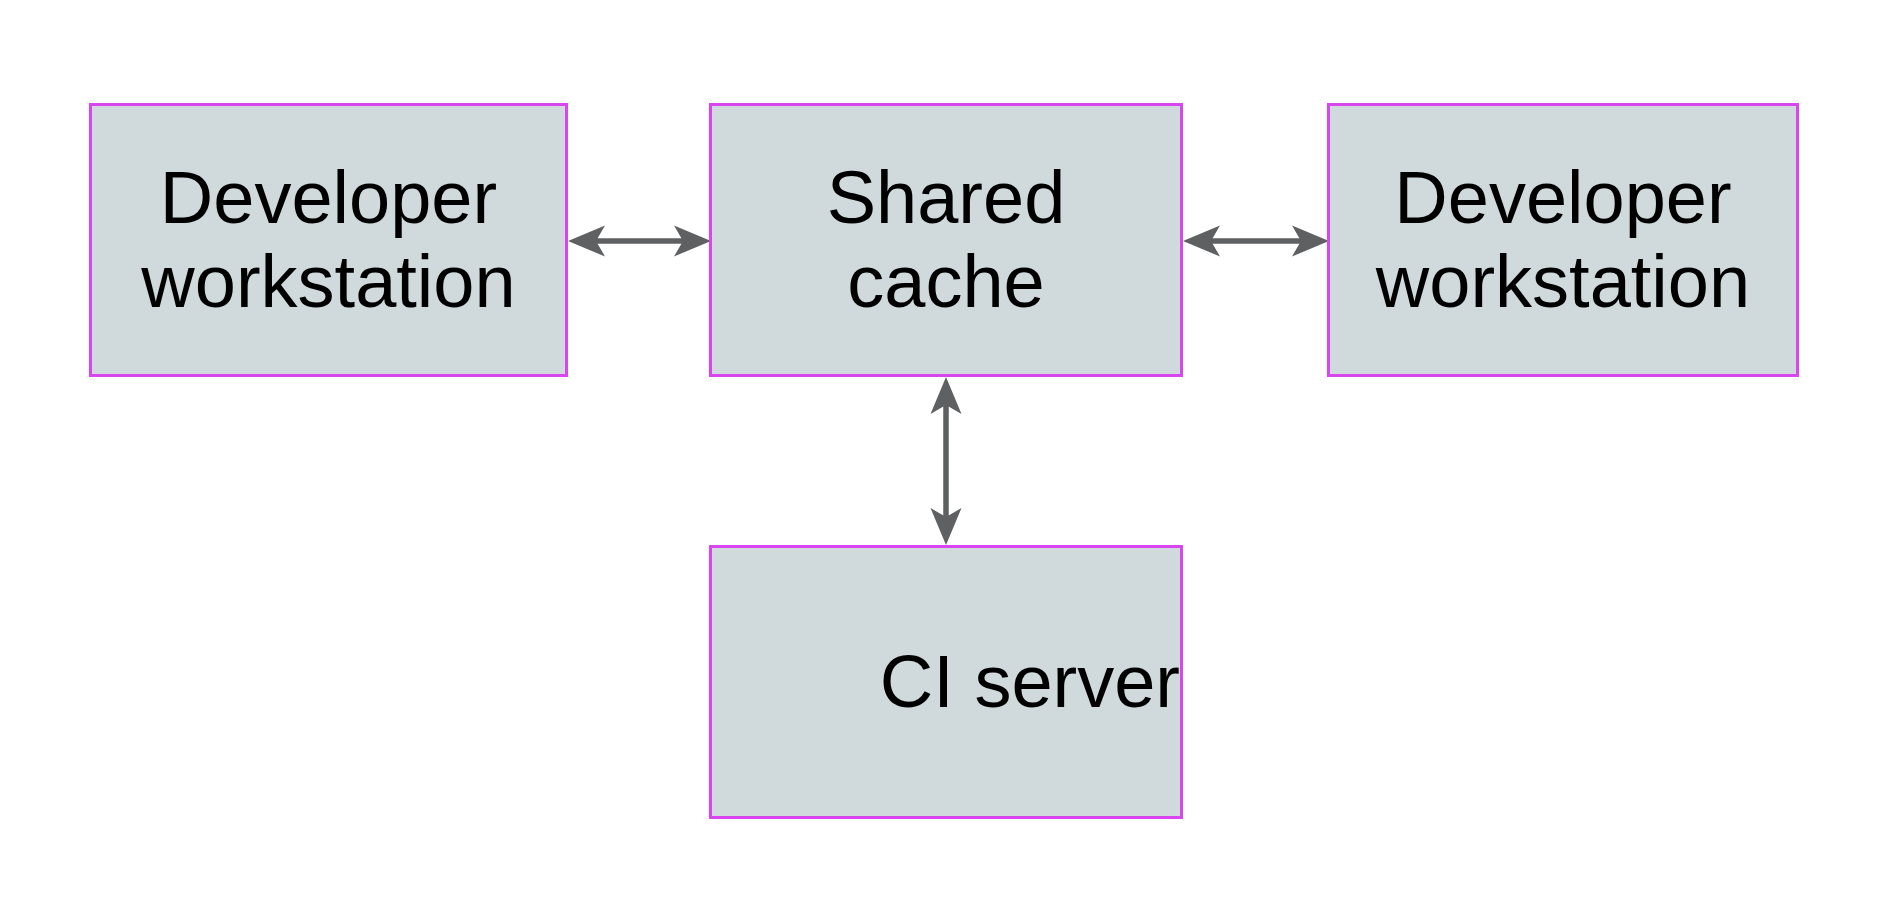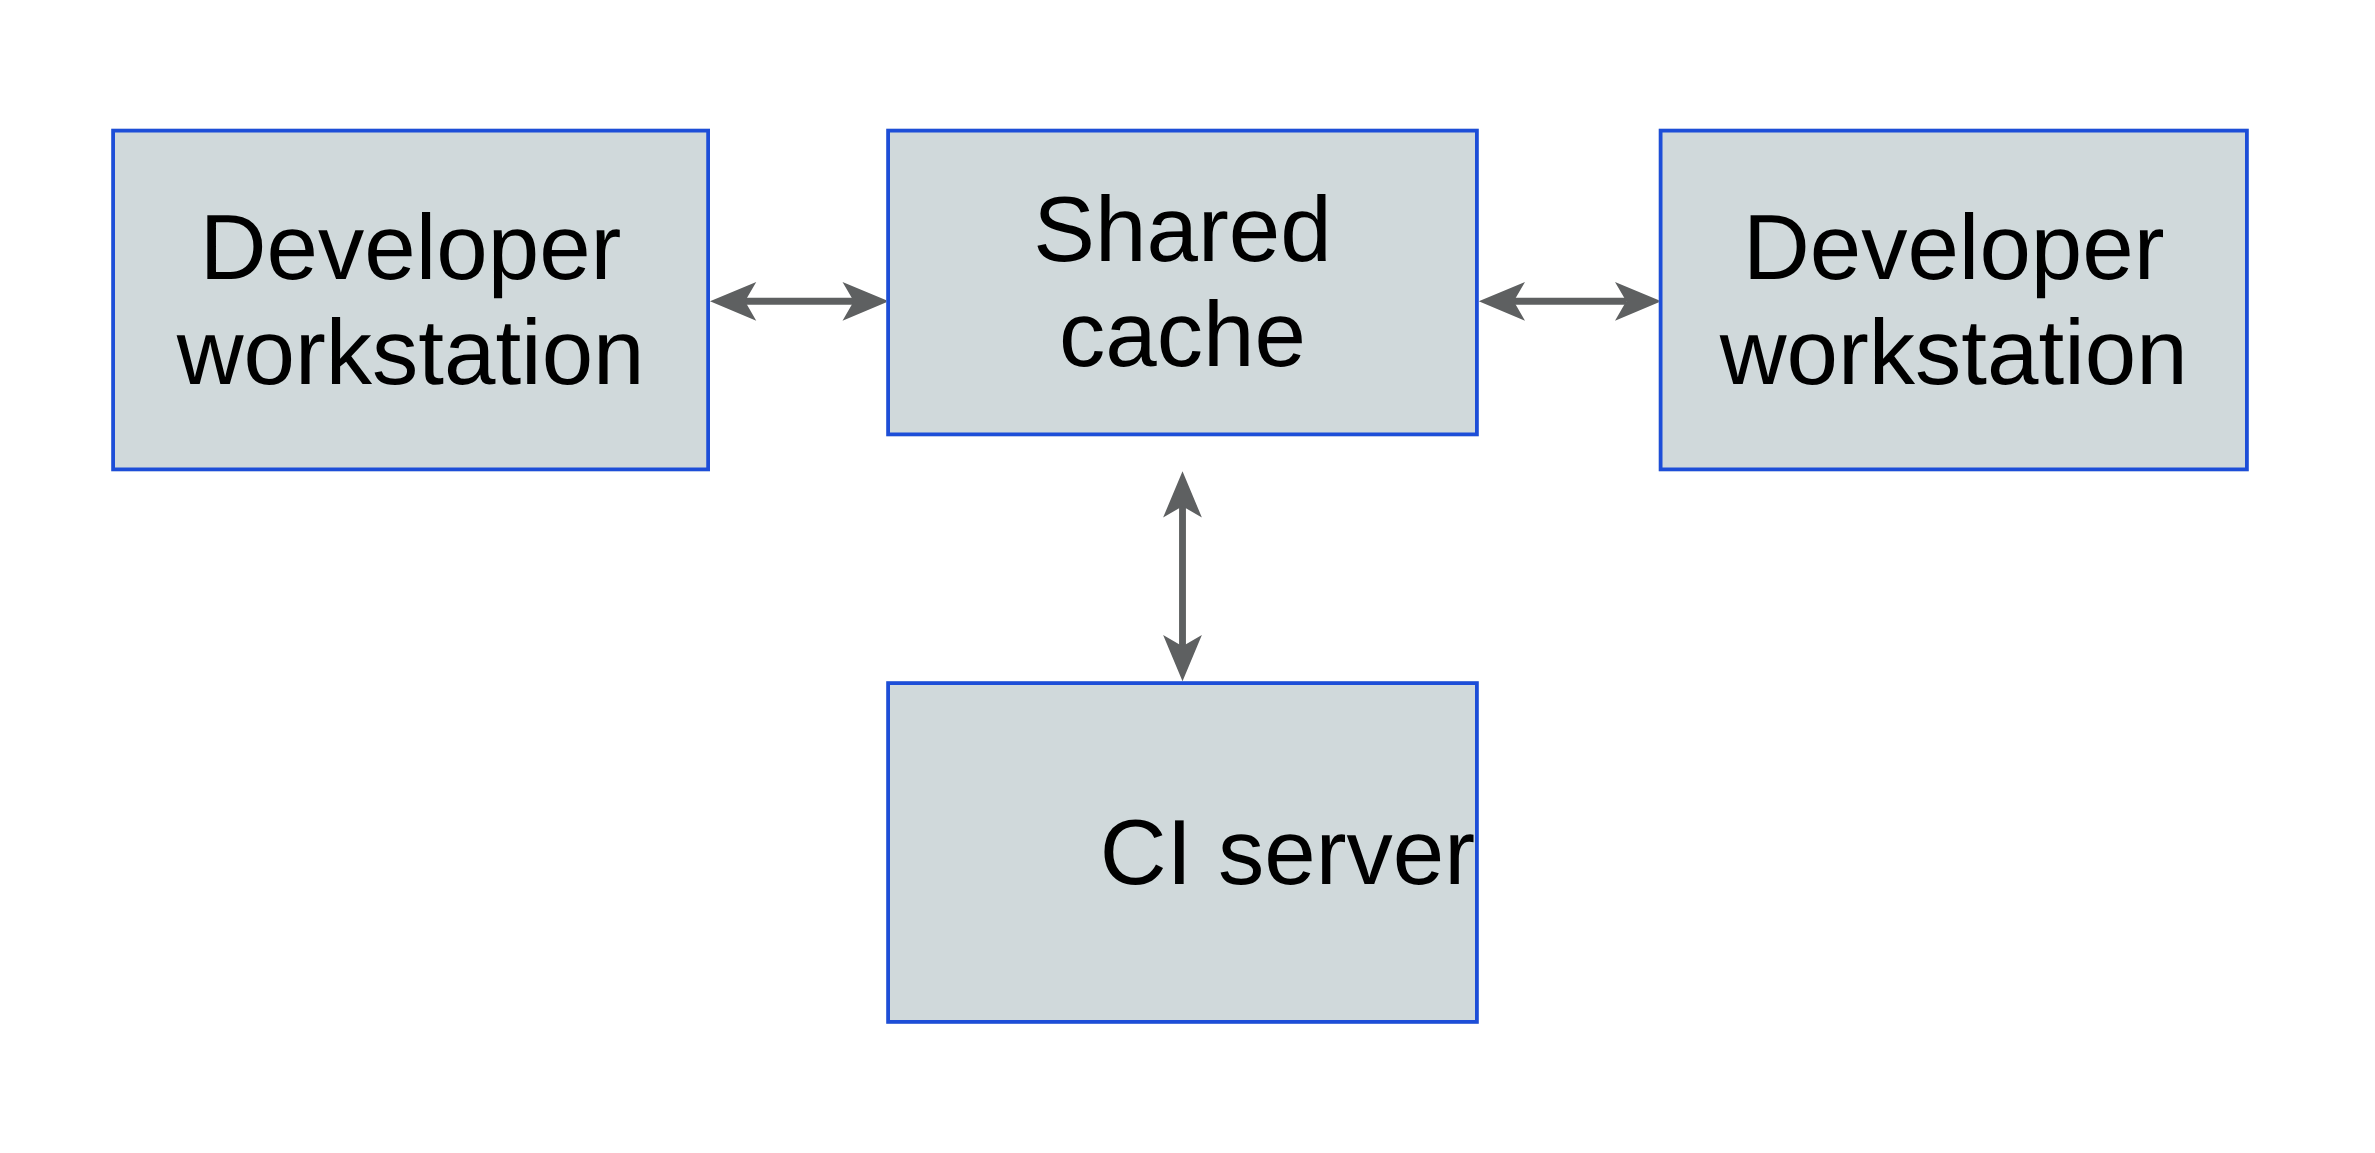--- a/index.html
+++ b/index.html
@@ -12,35 +12,35 @@
     position: relative;
     width: 1900px;
     height: 922px;
     background: #ffffff;
     overflow: hidden;
   }
   .node {
     position: absolute;
     box-sizing: border-box;
     background: #d0d9db;
-    border: 3px solid #1d4ed8;
+    border: 3px solid #d946ef;
     display: flex;
     align-items: center;
     justify-content: center;
     text-align: center;
   }
   .node-label {
     font-size: 74px;
     line-height: 84px;
     color: #000000;
     white-space: pre-line;
     letter-spacing: 0px;
   }
   .node-dev-left   { left: 89px;   top: 103px; width: 479px; height: 274px; }
-  .node-cache      { left: 709px;  top: 103px; width: 474px; height: 246px; }
+  .node-cache      { left: 709px;  top: 103px; width: 474px; height: 274px; }
   .node-dev-right  { left: 1327px; top: 103px; width: 472px; height: 274px; }
   .node-ci         { left: 709px;  top: 545px; width: 474px; height: 274px; justify-content: flex-end; }
   .connector-layer {
     position: absolute;
     left: 0; top: 0;
     width: 1900px;
     height: 922px;
     pointer-events: none;
   }
   .arrow-shaft { stroke: #5e6061; stroke-width: 5.5; }

